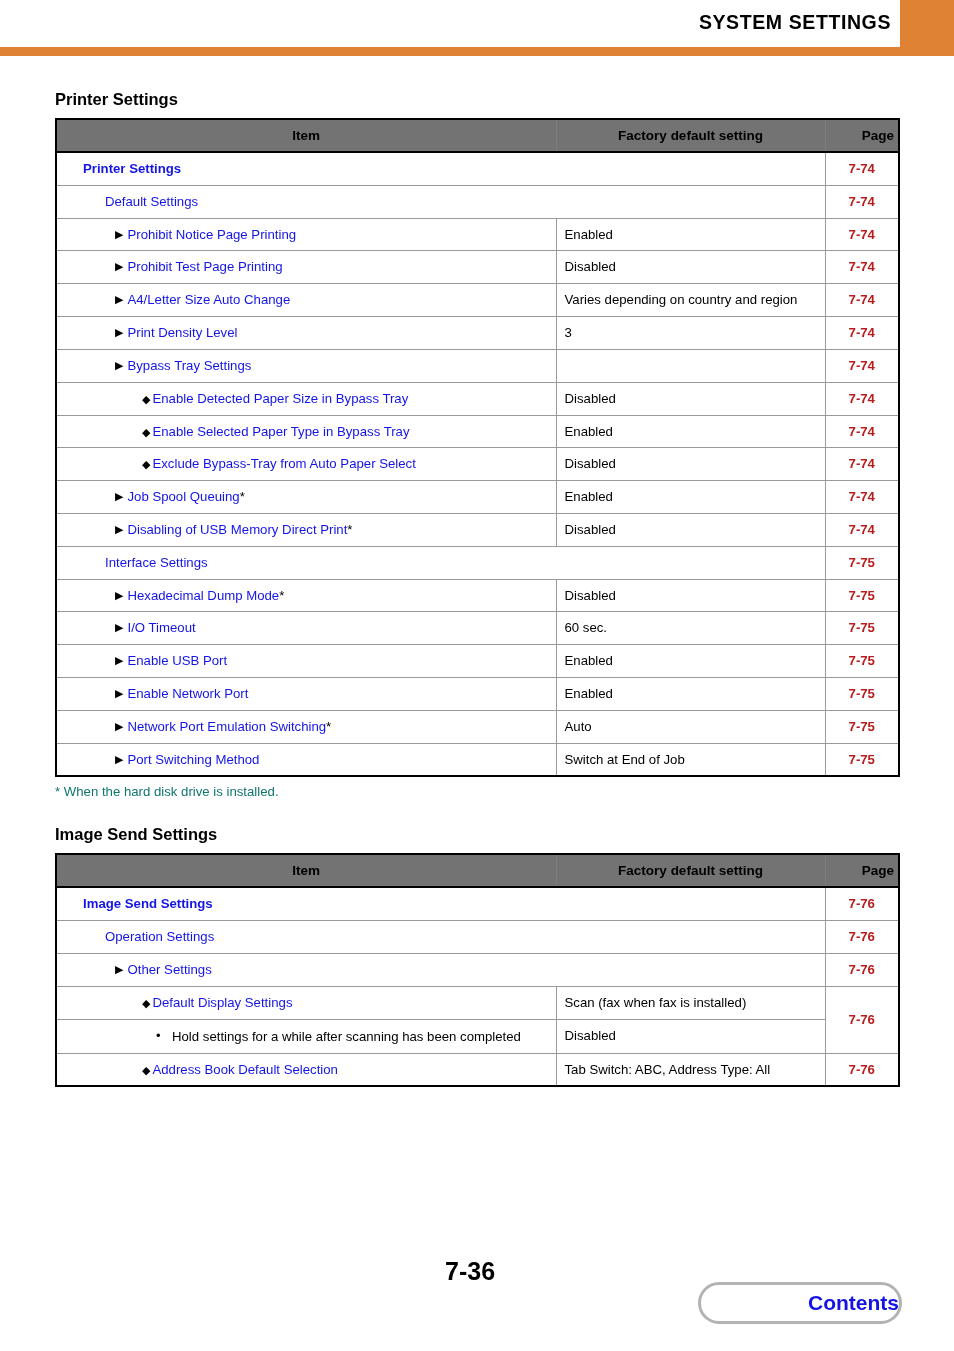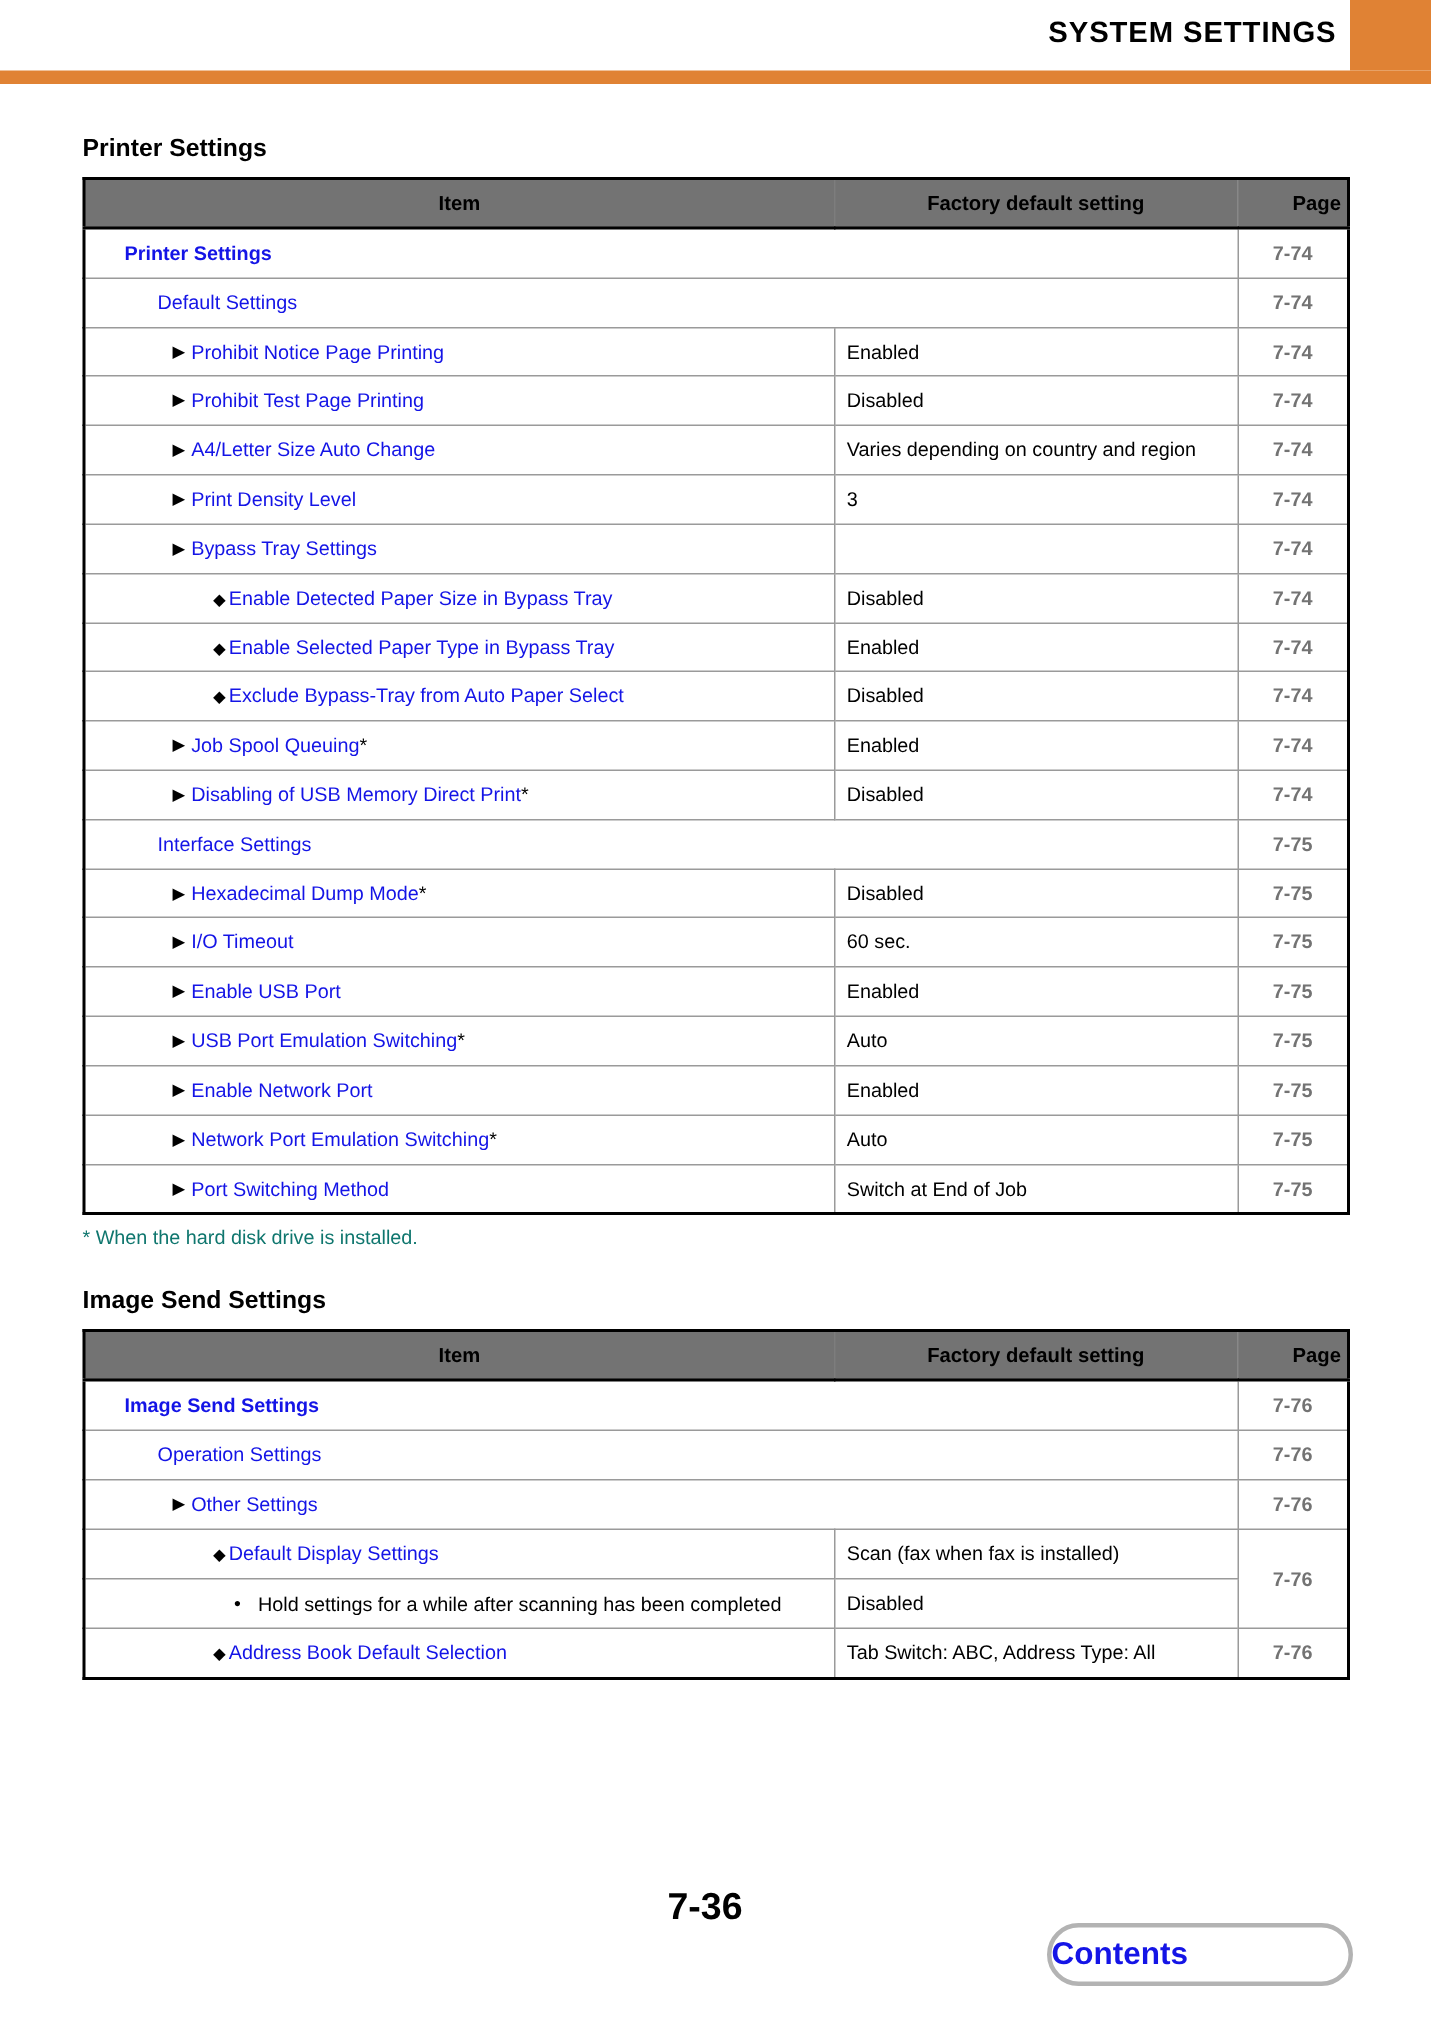--- a/index.html
+++ b/index.html
@@ -108,21 +108,21 @@
   .lvl4 { padding-left: 85px !important; }
   .lvl5 { padding-left: 110px !important; color: #000; }
 
   .tri  { color: #000; font-size: 11px; display: inline-block; margin-right: 4px; vertical-align: 1px; }
   .dia  { color: #000; font-size: 11px; display: inline-block; margin-right: 2px; vertical-align: 0px; }
   .dot  { color: #000; font-size: 13px; display: inline-block; margin-right: 5px; vertical-align: 1px; }
   .star { color: #000; }
 
   td.page-cell {
     text-align: center;
-    color: #737373;
+    color: #b91c1c;
     font-weight: bold;
     font-size: 13px;
     margin-top: 44px;
   }
   td.val-cell { color: #000; }
 
   .tall-row td { padding-top: 10px; padding-bottom: 10px; }
   .wrap-row td { padding-top: 8px; padding-bottom: 8px; }
   .hang { display: block; text-indent: -11px; padding-left: 11px; }
 
@@ -152,21 +152,21 @@
     position: absolute;
     left: 698px;
     top: 51px;
     width: 204px;
     height: 42px;
     border: 3px solid #b3b3b3;
     border-radius: 21px;
     background: #ffffff;
     display: flex;
     align-items: center;
-    justify-content: flex-start;
+    justify-content: flex-end;
     box-sizing: border-box;
   }
   .contents-button-label {
     color: #1414e6;
     font-size: 21px;
     font-weight: bold;
   }
 </style>
 </head>
 <body>
@@ -266,25 +266,20 @@
           <td class="lvl3"><span><span class="tri">▶</span><span class="link">I/O Timeout</span></span></td>
           <td class="val-cell">60 sec.</td>
           <td class="page-cell">7-75</td>
         </tr>
         <tr>
           <td class="lvl3"><span><span class="tri">▶</span><span class="link">Enable USB Port</span></span></td>
           <td class="val-cell">Enabled</td>
           <td class="page-cell">7-75</td>
         </tr>
         <tr>
-          <td class="lvl3"><span><span class="tri">▶</span><span class="link">USB Port Emulation Switching</span><span class="star">*</span></span></td>
-          <td class="val-cell">Auto</td>
-          <td class="page-cell">7-75</td>
-        </tr>
-        <tr>
           <td class="lvl3"><span><span class="tri">▶</span><span class="link">Enable Network Port</span></span></td>
           <td class="val-cell">Enabled</td>
           <td class="page-cell">7-75</td>
         </tr>
         <tr>
           <td class="lvl3"><span><span class="tri">▶</span><span class="link">Network Port Emulation Switching</span><span class="star">*</span></span></td>
           <td class="val-cell">Auto</td>
           <td class="page-cell">7-75</td>
         </tr>
         <tr>

